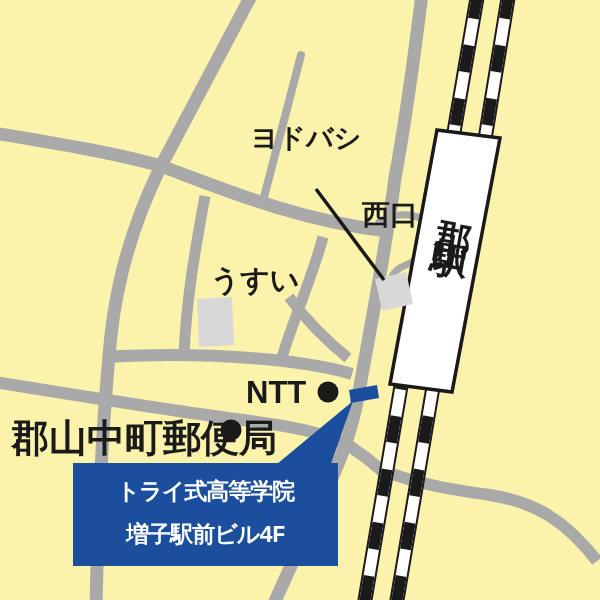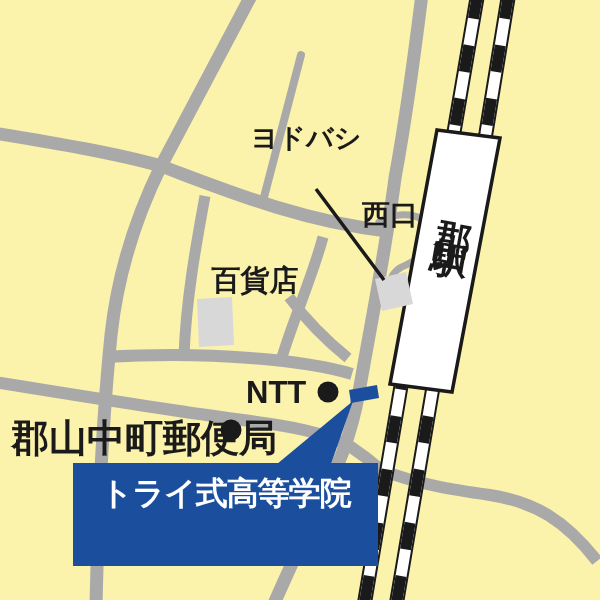--- a/index.html
+++ b/index.html
@@ -37,24 +37,24 @@
   .lbl-usui{left:175px;top:263px;width:160px;text-align:center;font-size:29px;line-height:34px;}
   .lbl-ntt{left:246px;top:375px;font-size:31px;text-align:center;}
   .lbl-post{left:11px;top:413px;font-size:38px;}
   .lbl-station{
     left:421px;top:192px;width:50px;height:170px;
     writing-mode:vertical-rl;text-orientation:upright;
     font-size:37px;letter-spacing:11px;
     transform:rotate(10deg);transform-origin:center;
   }
   .dest-box{
-    position:absolute;left:73px;top:463px;width:305px;height:103px;
+    position:absolute;left:73px;top:463px;width:265px;height:103px;
     background:var(--accent);color:var(--white);
-    text-align:center;font-weight:bold;font-size:32px;line-height:43px;
-    padding-top:9px;box-sizing:border-box;letter-spacing:-1px;
+    text-align:center;font-weight:bold;font-size:23px;line-height:43px;
+    padding-top:9px;box-sizing:border-box;letter-spacing:-1px;font-family:Liberation Mono, monospace;
   }
 </style>
 </head>
 <body>
 
 <div class="map">
 
   <svg width="600" height="600" viewBox="0 0 600 600">
 
     <g>
@@ -95,24 +95,25 @@
 
   <div class="lbl lbl-yodobashi">
     <div>ヨドバシ</div>
   </div>
 
   <div class="lbl lbl-west-exit">西口</div>
 
   <div class="lbl lbl-station">郡山駅</div>
 
   <div class="lbl lbl-usui">
-    <div>百貨店</div>
+    <div>うすい</div>
   </div>
 
   <div class="lbl lbl-ntt">NTT</div>
 
   <div class="lbl lbl-post">郡山中町郵便局</div>
 
   <div class="dest-box">
     <div>トライ式高等学院</div>
+    <div>増子駅前ビル4F</div>
   </div>
 
 </div>
 
 </body></html>

